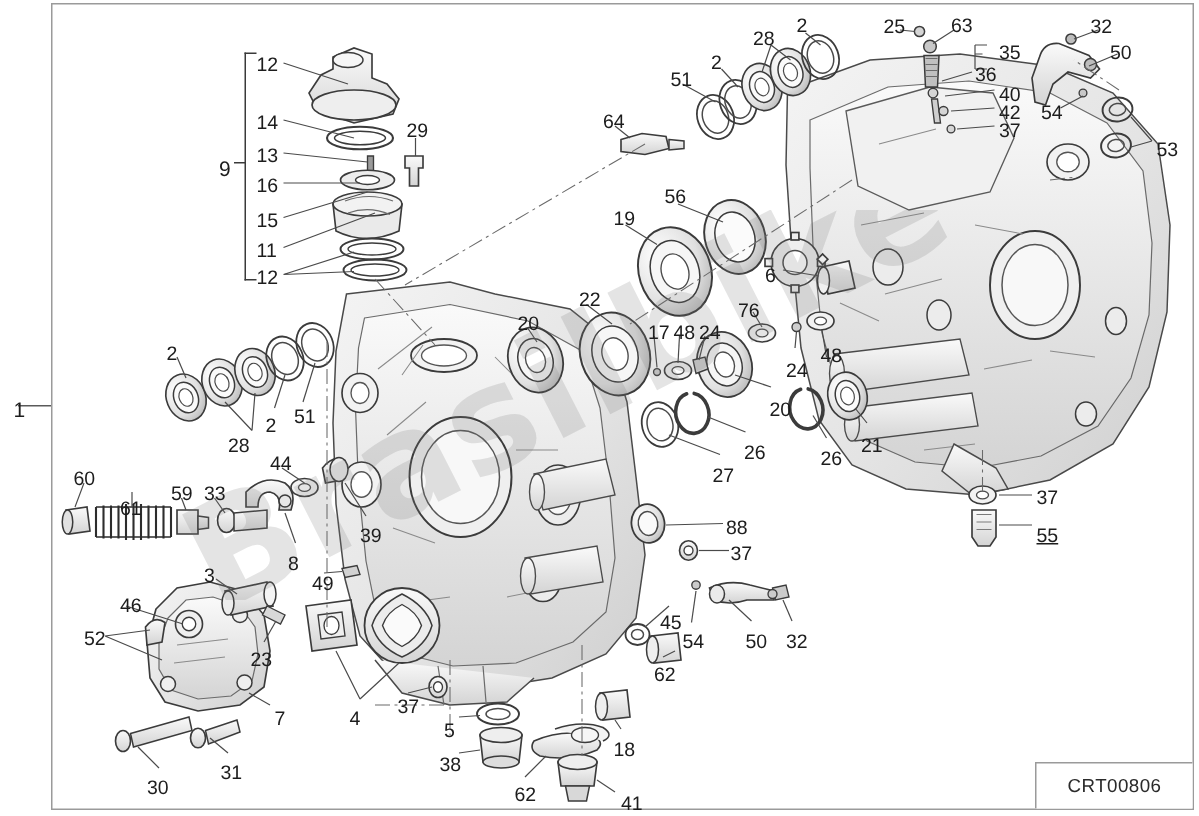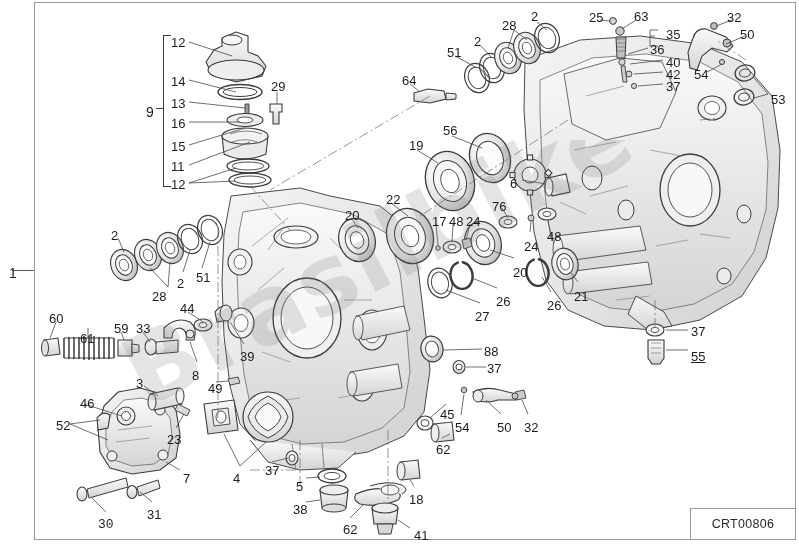--- a/index.html
+++ b/index.html
@@ -623,21 +623,21 @@
       <div class="cn" style="left: 136px; top: 322px;">33</div>
       <div class="cn" style="left: 192px; top: 369px;">8</div>
       <div class="cn" style="left: 114px; top: 322px;">59</div>
       <div class="cn" style="left: 80px; top: 332px;">61</div>
       <div class="cn" style="left: 49px; top: 312px;">60</div>
       <div class="cn" style="left: 136px; top: 377px;">3</div>
       <div class="cn" style="left: 167px; top: 433px;">23</div>
       <div class="cn" style="left: 80px; top: 397px; text-align: center;">46</div>
       <div class="cn" style="left: 56px; top: 419px;">52</div>
       <div class="cn" style="left: 183px; top: 472px;">7</div>
-      <div class="cn" style="left: 98px; top: 518px; font-family: Liberation Mono, monospace;">30</div>
+      <div class="cn" style="left: 98px; top: 518px;">30</div>
       <div class="cn" style="left: 147px; top: 508px;">31</div>
       <div class="cn" style="left: 208px; top: 382px;">49</div>
       <div class="cn" style="left: 233px; top: 472px;">4</div>
       <div class="cn" style="left: 265px; top: 464px;">37</div>
       <div class="cn" style="left: 296px; top: 480px;">5</div>
       <div class="cn" style="left: 293px; top: 503px;">38</div>
       <div class="cn" style="left: 343px; top: 523px;">62</div>
       <div class="cn" style="left: 414px; top: 529px;">41</div>
       <div class="cn" style="left: 409px; top: 493px;">18</div>
       <div class="cn" style="left: 436px; top: 443px;">62</div>

